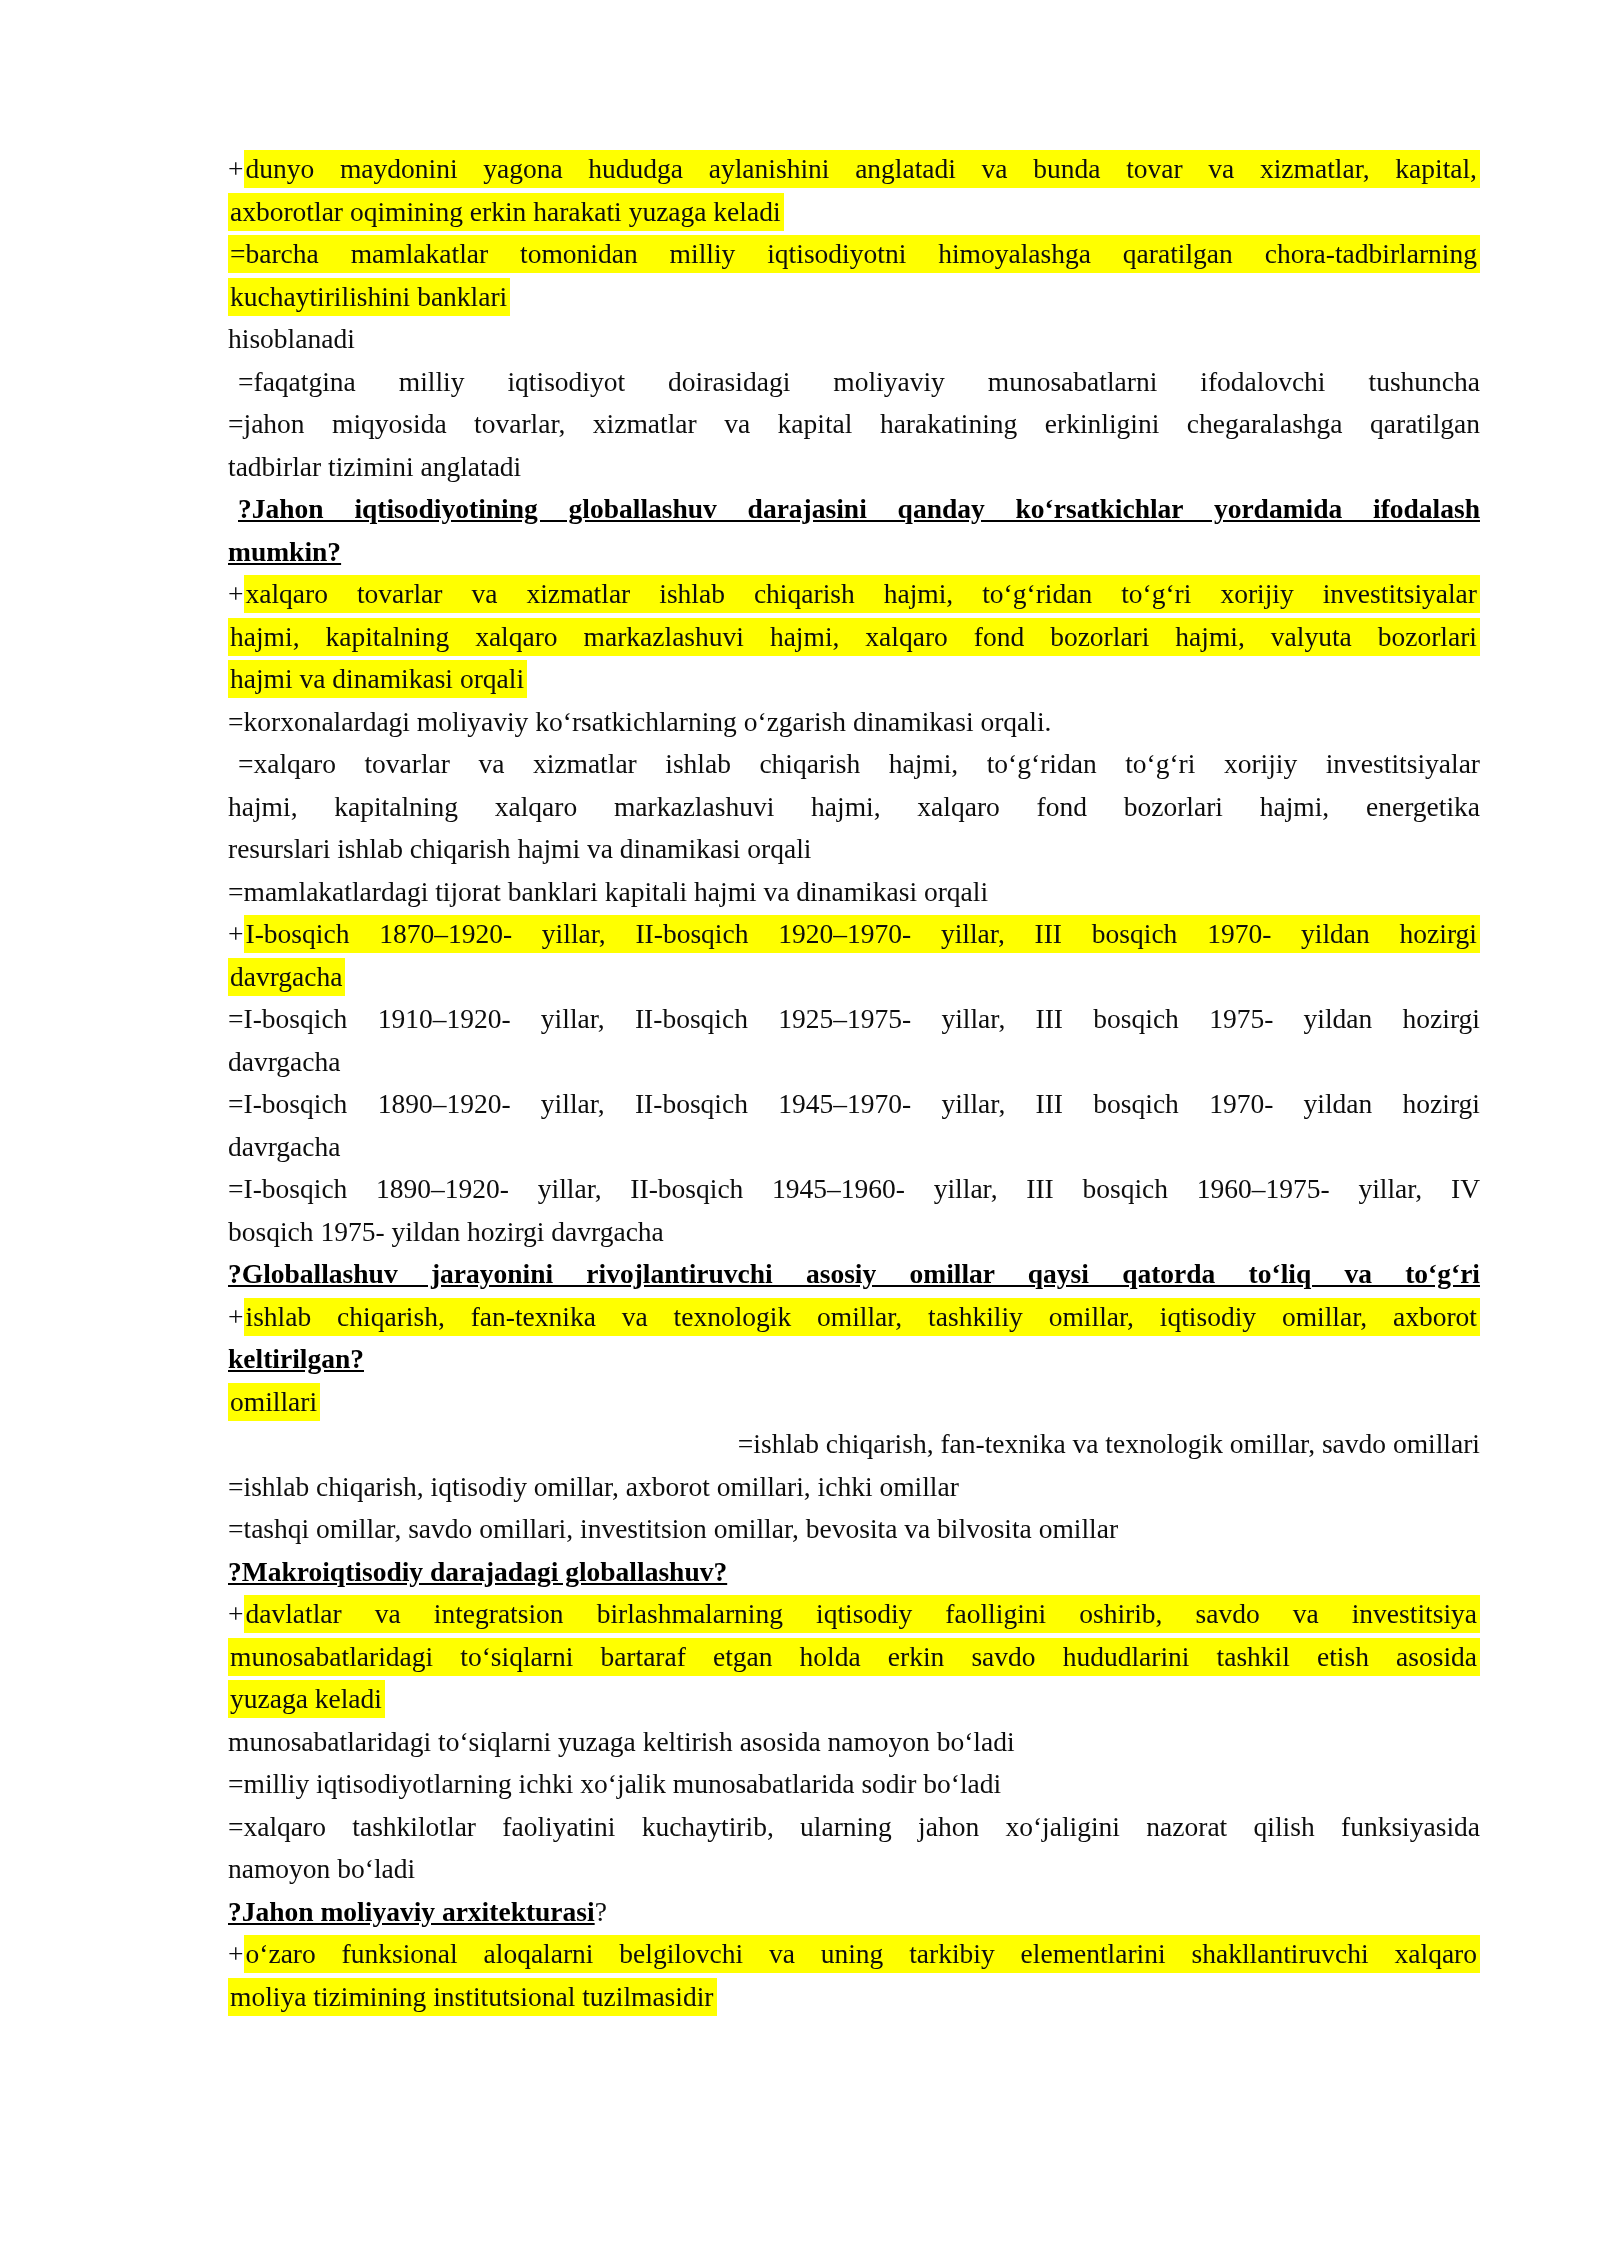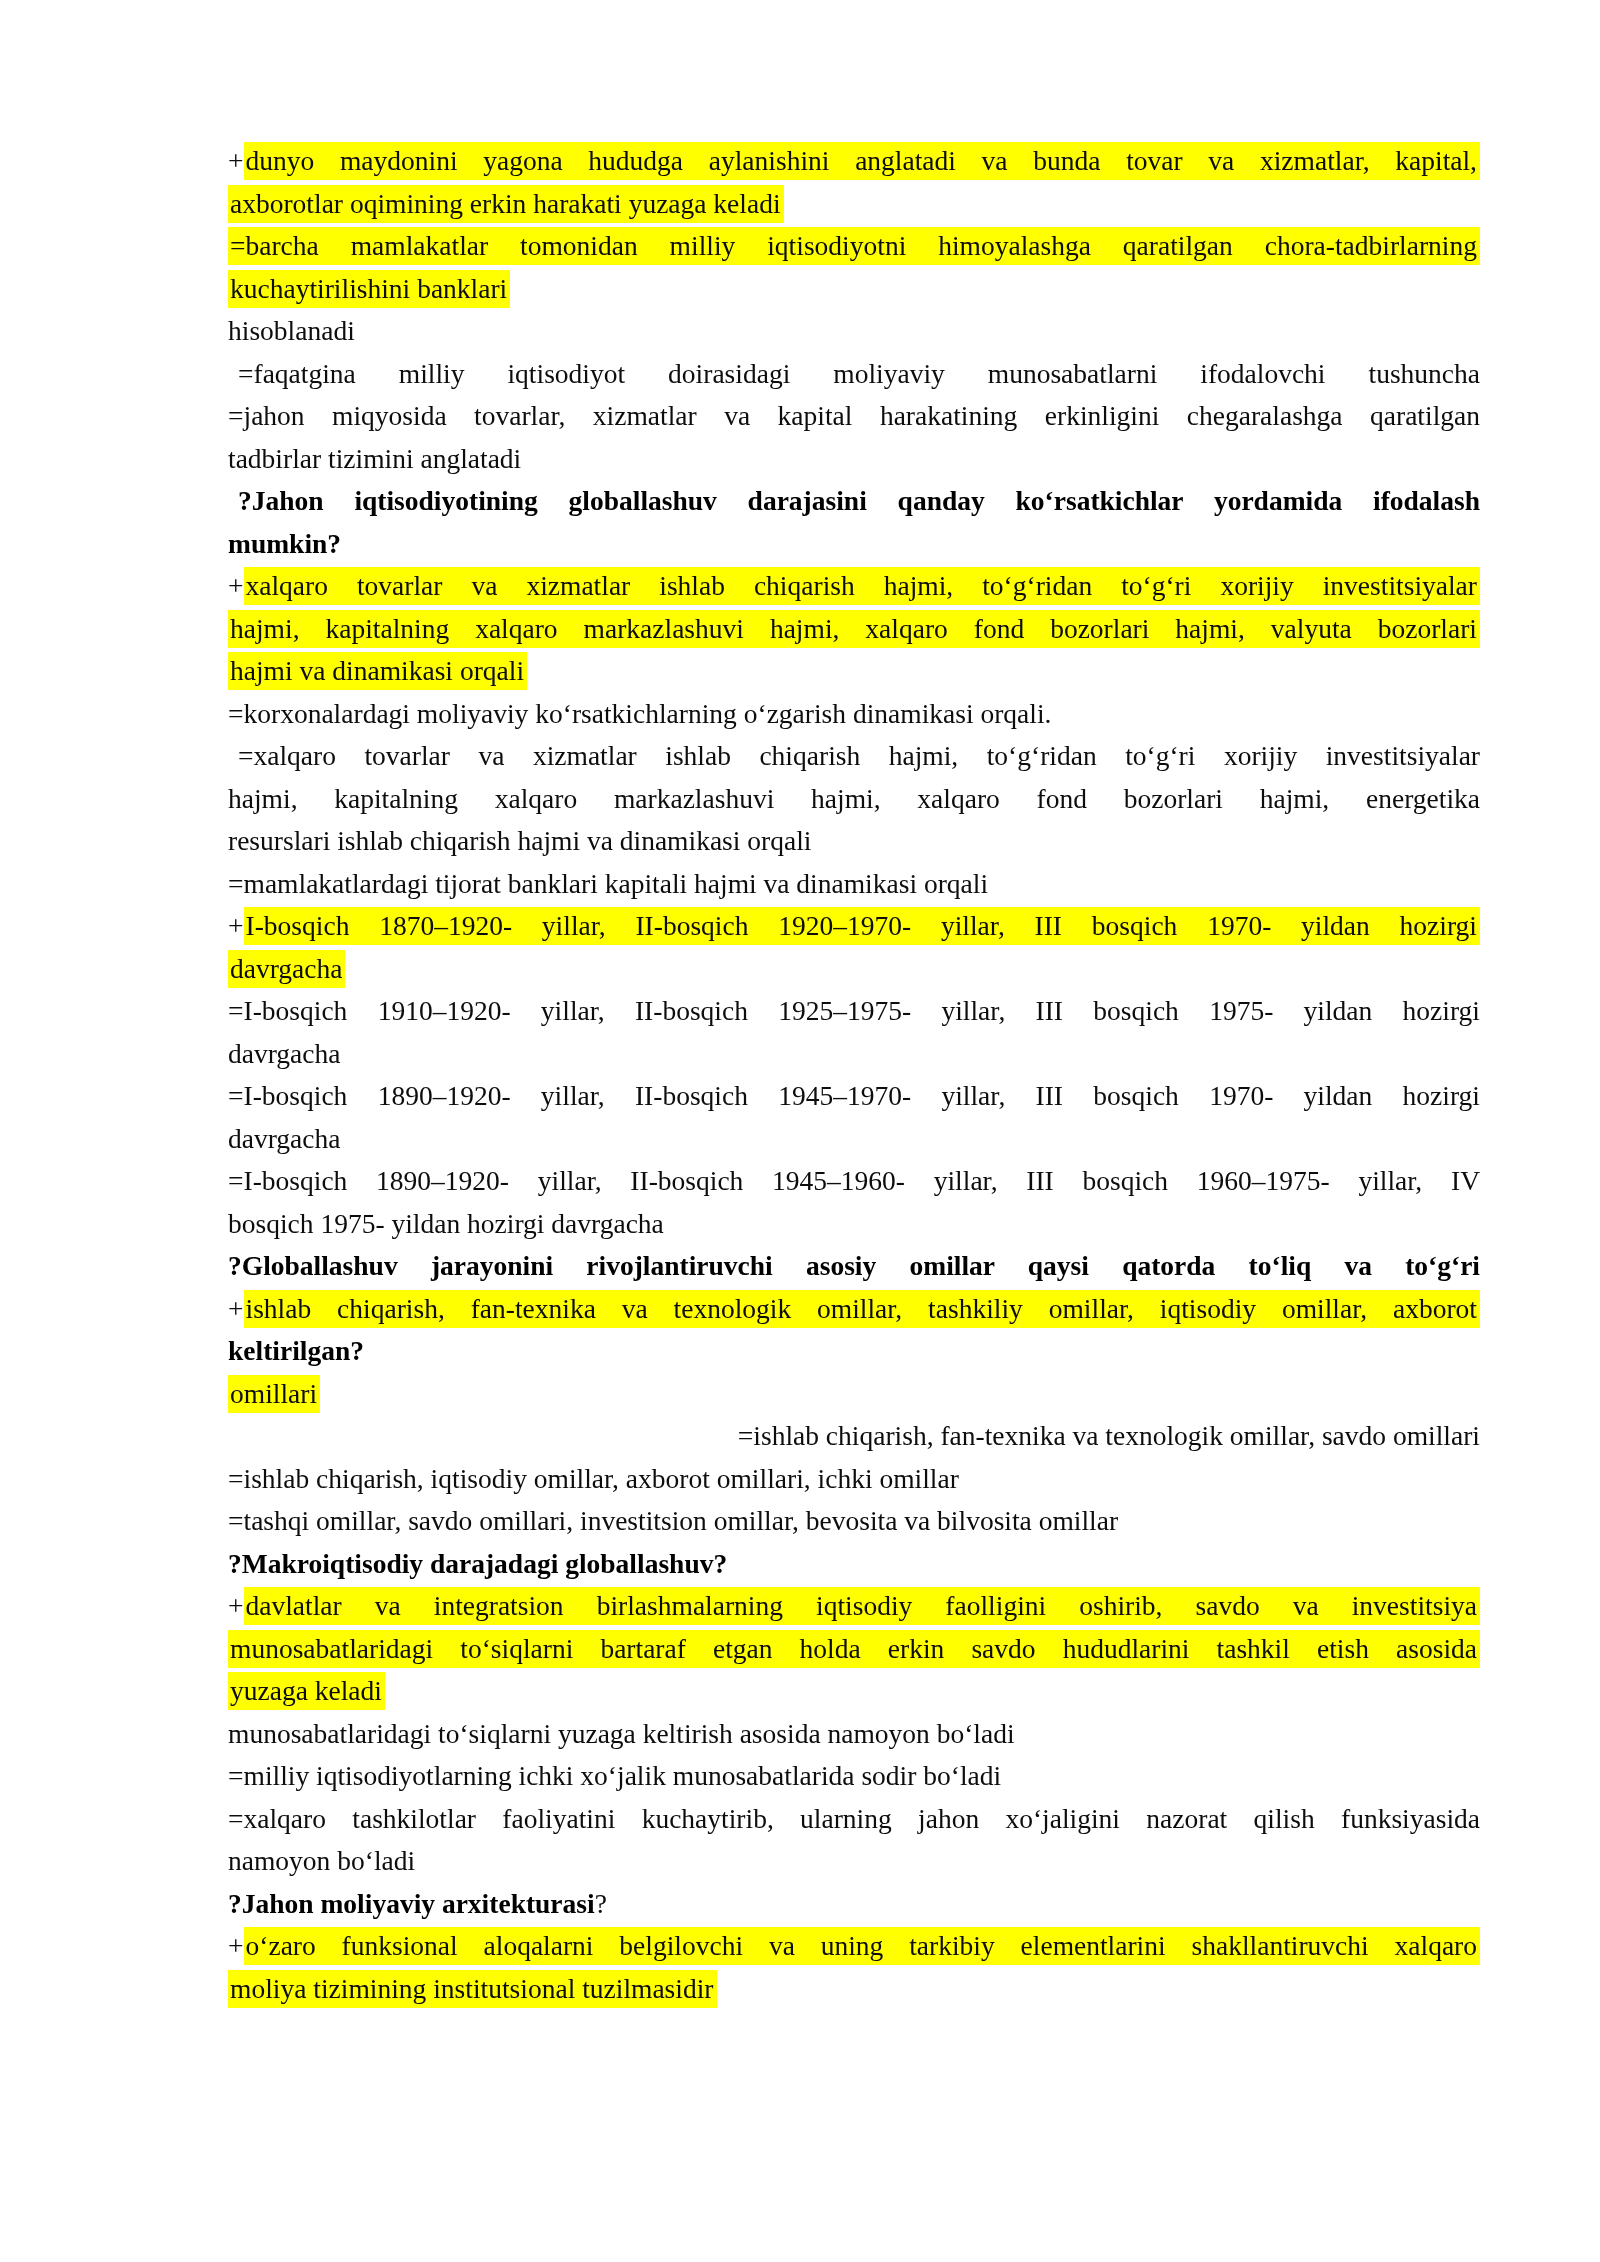--- a/index.html
+++ b/index.html
@@ -10,40 +10,40 @@
     font-family:"Liberation Serif","DejaVu Serif",serif;
     overflow:hidden;
     position:relative;
     --hl:#ffff00;
     --txt:#0d0d0d;
     --qtxt:#000000;
   }
   .doc{
     position:absolute;
     left:228px;
-    top:140px;
+    top:148px;
     width:1252px;
   }
   .line{
     height:42.5px;
     line-height:42.5px;
     font-size:27.5px;
     color:var(--txt);
     text-align:left;
     overflow:visible;
     white-space:nowrap;
   }
   .line.justify{
     white-space:normal;
     text-align:justify;
     text-align-last:justify;
     overflow:hidden;
   }
   .line.indent{ padding-left:10px;text-align:right; }
-  .seg-question{ font-weight:700; color:var(--qtxt); }
+  .seg-question{ font-weight:700; color:var(--qtxt);text-decoration:underline; }
   .seg-highlight{
     background:var(--hl);
     padding:3px 3px 4px 2px;
   }
   .seg-marker,.seg-answer{ background:transparent; }
 </style>
 </head>
 <body style="--hl: #ffff00; --txt: #0d0d0d; --qtxt: #000000; background: rgb(255, 255, 255);">
 
 <div class="doc">

